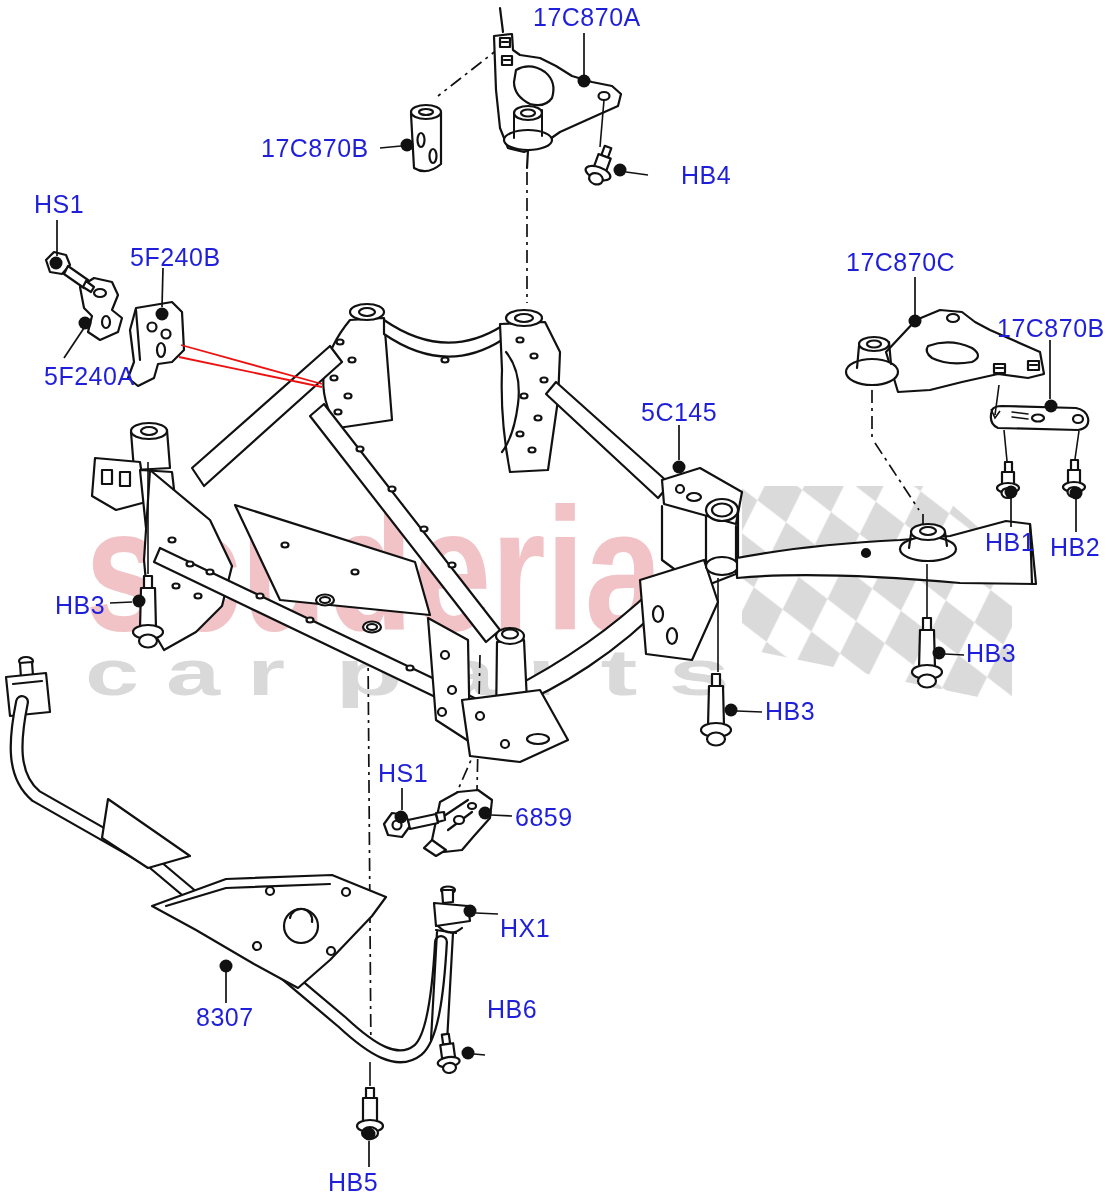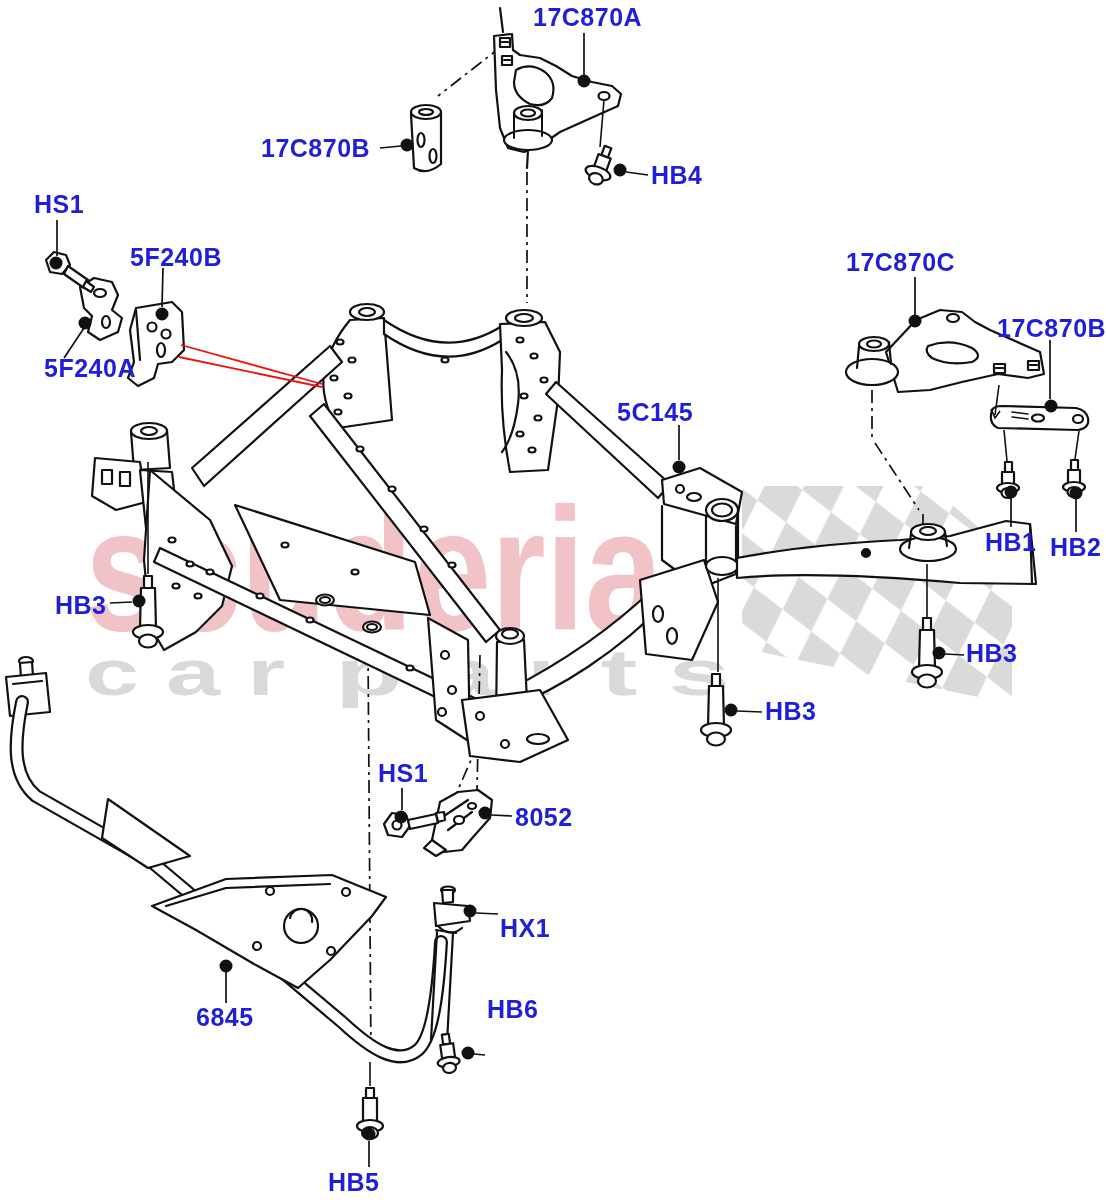--- a/index.html
+++ b/index.html
@@ -1,19 +1,19 @@
 <!DOCTYPE html>
 <html style="--label-blue: #1f1fd9; --line-black: #111111; --leader-red: #ee1111; --watermark-pink: #f1c3c7; --watermark-gray: #d9d9d9; --checker-gray: #dadada;"><head>
 <meta charset="utf-8">
 <style>
   html,body{margin:0;padding:0;background:#fff;}
   #stage{position:relative;width:1106px;height:1200px;background:#fff;overflow:hidden;
          font-family:"Liberation Sans",sans-serif;}
   #art{position:absolute;left:0;top:0;}
-  .callout{position:absolute;font-size:25px;font-weight:700;letter-spacing:.5px;
+  .callout{position:absolute;font-size:25px;font-weight:400;letter-spacing:.5px;
            color:var(--label-blue,#1f1fd9);white-space:nowrap;cursor:pointer;line-height:1;}
   .wm1{font-weight:bold;}
 </style>
 </head>
 <body>
 
 <div id="stage">
 
 <svg id="art" width="1106" height="1200" viewBox="0 0 1106 1200">
   <defs>
@@ -363,31 +363,31 @@
         <circle cx="485" cy="813" r="6.5"></circle>
     <circle cx="470" cy="911" r="6.5"></circle>
         <circle cx="226" cy="966" r="6.5"></circle>
     <circle cx="468" cy="1053" r="6.5"></circle>
         <circle cx="369" cy="1134" r="6.5"></circle>
   </g>
 </svg>
 
   <div class="callout" style="left:533px;top:5px">17C870A</div>
   <div class="callout" style="left:261px;top:136px">17C870B</div>
-  <div class="callout" style="left:651px;top:163px">HB4</div>
+  <div class="callout" style="left:681px;top:163px">HB4</div>
   <div class="callout" style="left:34px;top:192px">HS1</div>
   <div class="callout" style="left:130px;top:245px">5F240B</div>
-  <div class="callout" style="left:44px;top:356px">5F240A</div>
+  <div class="callout" style="left:44px;top:364px">5F240A</div>
   <div class="callout" style="left:846px;top:250px">17C870C</div>
   <div class="callout" style="left:997px;top:316px">17C870B</div>
-  <div class="callout" style="left:617px;top:400px">5C145</div>
+  <div class="callout" style="left:641px;top:400px">5C145</div>
   <div class="callout" style="left:985px;top:530px">HB1</div>
   <div class="callout" style="left:1050px;top:535px">HB2</div>
   <div class="callout" style="left:55px;top:593px">HB3</div>
   <div class="callout" style="left:966px;top:641px">HB3</div>
   <div class="callout" style="left:765px;top:699px">HB3</div>
   <div class="callout" style="left:378px;top:761px">HS1</div>
-  <div class="callout" style="left:515px;top:805px">8052</div>
+  <div class="callout" style="left:515px;top:805px">6859</div>
   <div class="callout" style="left:500px;top:916px">HX1</div>
-  <div class="callout" style="left:196px;top:1005px">6845</div>
+  <div class="callout" style="left:196px;top:1005px">8307</div>
   <div class="callout" style="left:487px;top:997px">HB6</div>
   <div class="callout" style="left:328px;top:1170px">HB5</div>
 </div>
 
 </body></html>

